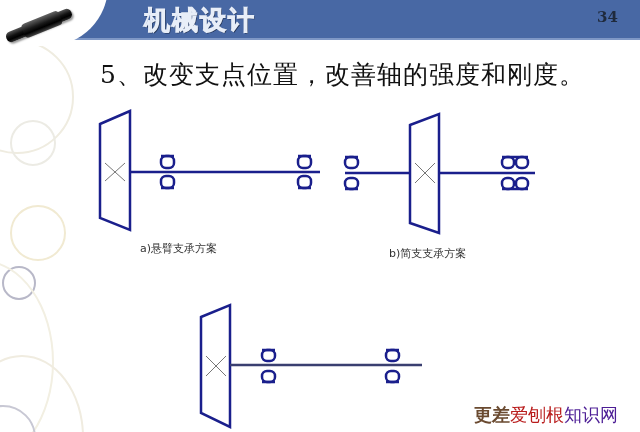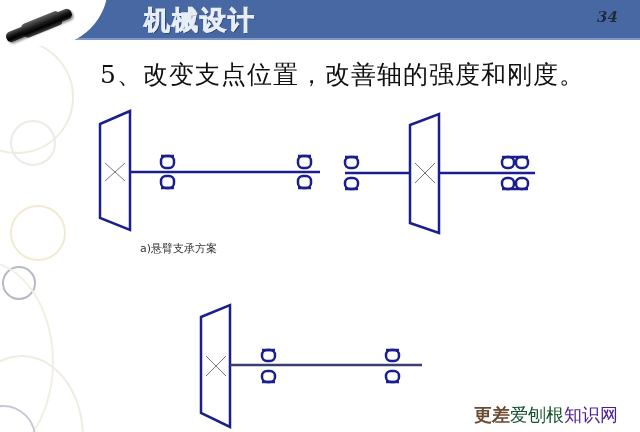--- a/index.html
+++ b/index.html
@@ -41,21 +41,21 @@
       font-family: "DejaVu Sans", sans-serif;
     }
     .chapter-title {
       position: absolute; left: 300px; top: 5px;
       font-size: 24px; font-weight: bold; color: #1c2230;
       font-family: "DejaVu Serif", serif;
       word-spacing: 26px;
     }
     .page-number {
       position: absolute; left: 597px; top: 8px;
-      font-size: 15px; font-weight: bold; font-style: italic; color: #1f2a3c;
+      font-size: 15px; font-weight: bold; color: #1f2a3c;
       font-family: "DejaVu Serif", serif;
     }
 
     
     .deco { position: absolute; border-radius: 50%; border: 2px solid; pointer-events: none; }
 
     
     .point-heading {
       position: absolute; left: 100px; top: 58px;
       font-size: 25px; color: #111; letter-spacing: 1px;
@@ -66,21 +66,21 @@
     .caption {
       position: absolute; font-size: 11px; color: #333;
       font-family: "DejaVu Sans", sans-serif;
     }
 
     .watermark {
       position: absolute; left: 474px; top: 403px; font-size: 18px;
       font-family: "DejaVu Sans", sans-serif;
     }
     .wm-dark { color: #6a4a30; font-weight: bold; font-family: Liberation Mono, monospace; }
-    .wm-orange { color: #14532d; }
+    .wm-orange { color: #b91c1c; }
     .wm-gray { color: #4c1d95; }
   </style>
 </head>
 <body>
 
 <div class="slide">
 
   <div class="deco" style="left:-40px;top:40px;width:110px;height:110px;border-color:#efece0;"></div>
   <div class="deco" style="left:10px;top:120px;width:42px;height:42px;border-color:#ecebe4;"></div>
   <div class="deco" style="left:10px;top:205px;width:52px;height:52px;border-color:#f1ead2;"></div>
@@ -139,20 +139,21 @@
     </g>
     <g stroke="#1a1f8c" stroke-width="2.5" fill="none">
       <rect x="167" y="52" width="12" height="11" rx="5"></rect>
       <rect x="181" y="52" width="12" height="11" rx="5"></rect>
       <line x1="167" y1="52" x2="193" y2="52"></line>
       <rect x="167" y="73" width="12" height="11" rx="5"></rect>
       <rect x="181" y="73" width="12" height="11" rx="5"></rect>
       <line x1="167" y1="84" x2="193" y2="84"></line>
     </g>
   </svg>
+  <div class="caption" style="left:389px;top:246px;">b)简支支承方案</div>
 
   <svg class="diagram" style="left:190px;top:300px;" width="240" height="132" viewBox="0 0 240 132">
     <g stroke="#1a1f8c" fill="none" stroke-width="2.5">
       <polygon points="11,17 40,5 40,127 11,113"></polygon>
     </g>
     <line x1="40" y1="65" x2="232" y2="65" stroke="#3a3f70" stroke-width="2.5"></line>
     <g stroke="#777" stroke-width="1">
       <line x1="16" y1="56" x2="36" y2="76"></line>
       <line x1="36" y1="56" x2="16" y2="76"></line>
     </g>

